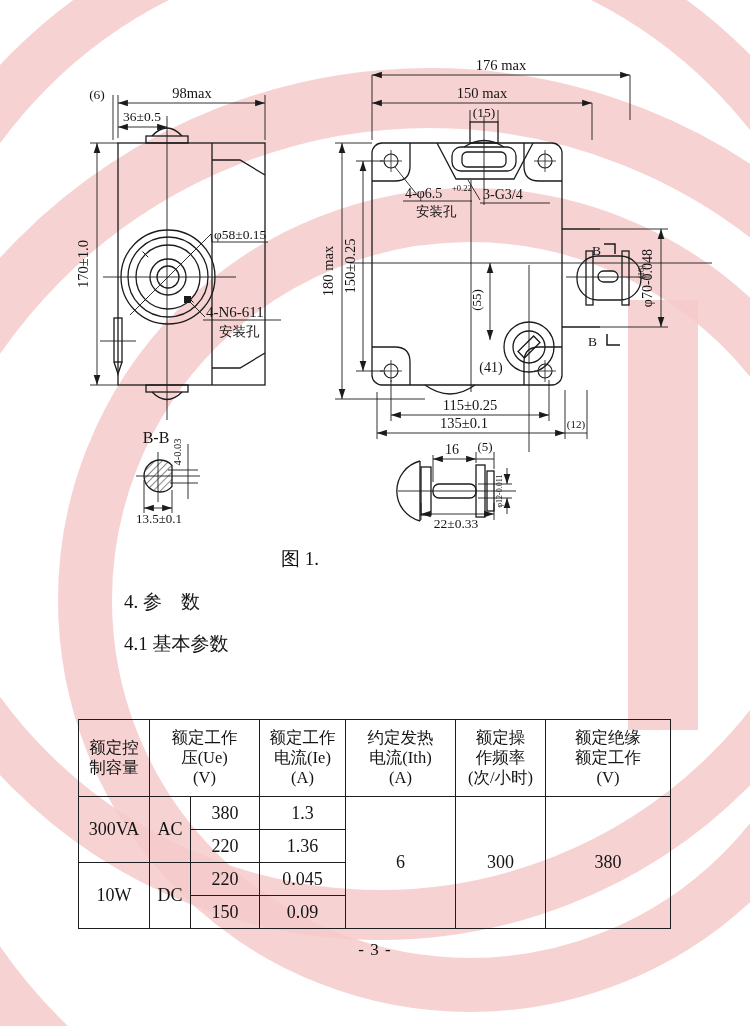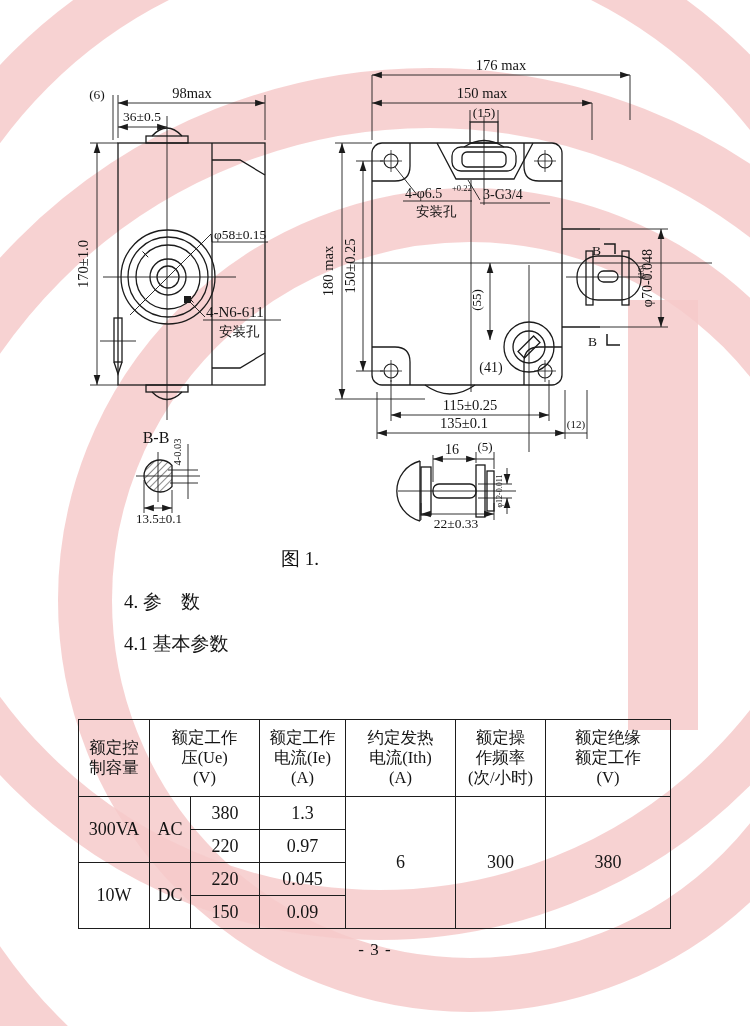--- a/index.html
+++ b/index.html
@@ -278,21 +278,21 @@
         <td rowspan="2">300VA</td>
         <td rowspan="2">AC</td>
         <td>380</td>
         <td>1.3</td>
         <td rowspan="4">6</td>
         <td rowspan="4">300</td>
         <td rowspan="4">380</td>
       </tr>
       <tr>
         <td>220</td>
-        <td>0.97</td>
+        <td>1.36</td>
       </tr>
       <tr>
         <td rowspan="2">10W</td>
         <td rowspan="2">DC</td>
         <td>220</td>
         <td>0.045</td>
       </tr>
       <tr>
         <td>150</td>
         <td>0.09</td>

